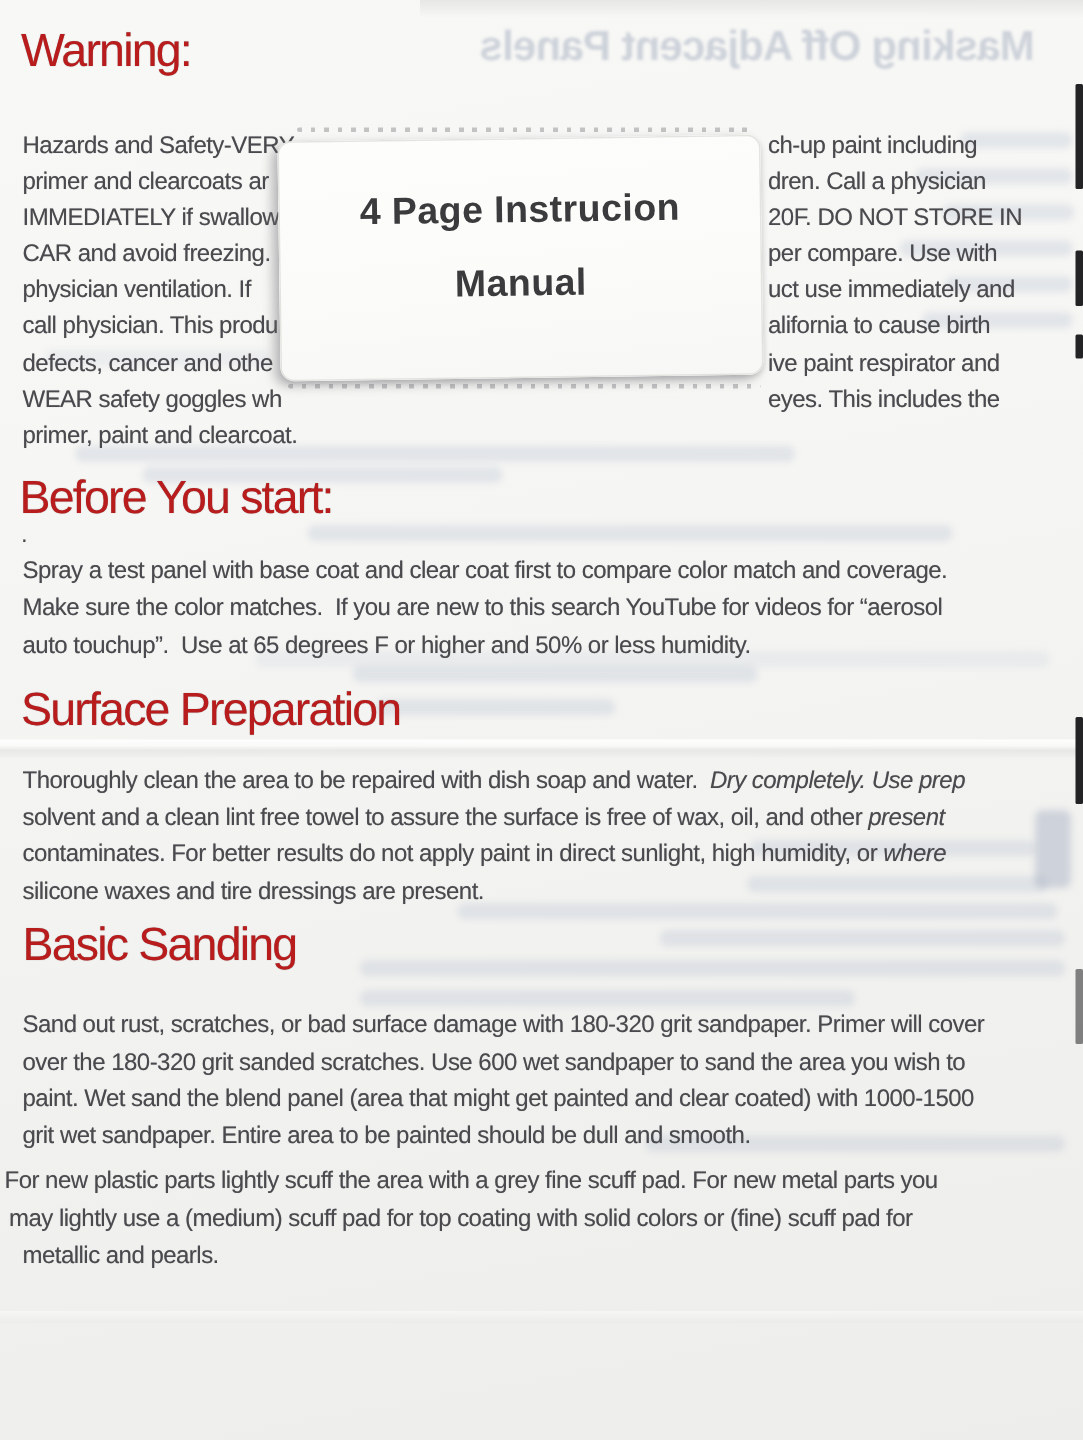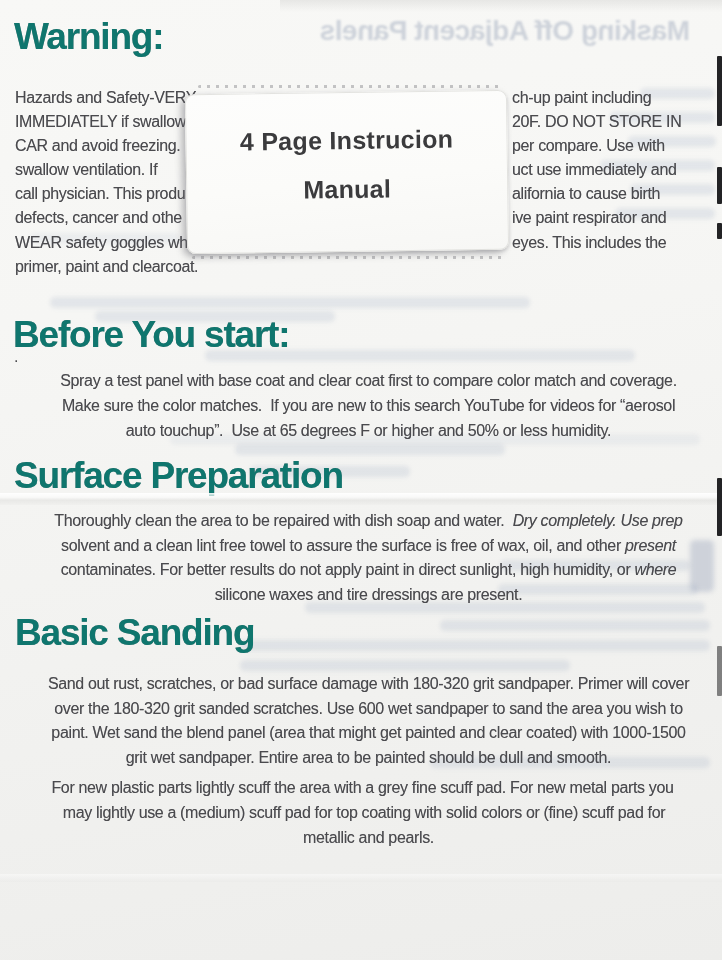--- a/index.html
+++ b/index.html
@@ -3,28 +3,28 @@
 <meta charset="utf-8">
 <style>
   html,body{margin:0;padding:0;}
   body{
     width:722px;height:960px;position:relative;overflow:hidden;
     font-family:"Liberation Sans",sans-serif;
     background:linear-gradient(170deg,#f8f8f6 0%,#f6f6f4 30%,#f2f2f0 62%,#ededeb 100%);
   }
   
   .h{
-    position:absolute;font-size:37px;font-weight:700;letter-spacing:-1.2px;
-    color:#0f766e;white-space:pre;z-index:2;
+    position:absolute;font-size:31px;font-weight:400;letter-spacing:-1.2px;
+    color:#b91c1c;white-space:pre;z-index:2;
     text-shadow:0 0 .6px rgba(66,66,70,.55);
   }
   
   .para{position:absolute;left:0;width:722px;font-size:16px;letter-spacing:-.35px;
     color:#4a4a4e;z-index:2;text-shadow:0 0 .5px rgba(70,70,75,.45);}
-  .ln{white-space:pre;text-align:center;}
+  .ln{white-space:pre;}
   .lh246 .ln{line-height:24.6px;}
   .lh248 .ln{line-height:24.8px;}
   .ital{font-style:italic;}
   
   .wline{position:relative;white-space:pre;line-height:24.1px;height:24.1px;}
   .wl{margin-left:15px;}
   .wr{position:absolute;left:512px;top:0;}
   
   .stray{position:absolute;left:14px;top:348px;font-size:16px;color:#4a4a4e;z-index:2;}
   
@@ -82,23 +82,24 @@
 <div class="gb" style="top:602px;left:305px;width:400px;"></div>
 <div class="gb" style="top:620px;left:440px;width:270px;"></div>
 <div class="gb" style="top:640px;left:240px;width:470px;"></div>
 <div class="gb" style="top:660px;left:240px;width:330px;"></div>
 <div class="gb" style="top:757px;left:430px;width:280px;"></div>
 
 <div class="h" style="left:14px;top:16px;">Warning:</div>
 
 <div class="para" style="top:86px;">
   <div class="wline"><span class="wl">Hazards and Safety-VERY</span><span class="wr">ch-up paint including</span></div>
+  <div class="wline"><span class="wl">primer and clearcoats ar</span><span class="wr">dren. Call a physician</span></div>
   <div class="wline"><span class="wl">IMMEDIATELY if swallow</span><span class="wr">20F. DO NOT STORE IN</span></div>
   <div class="wline"><span class="wl">CAR and avoid freezing.</span><span class="wr">per compare. Use with</span></div>
-  <div class="wline"><span class="wl">swallow ventilation. If</span><span class="wr">uct use immediately and</span></div>
+  <div class="wline"><span class="wl">physician ventilation. If</span><span class="wr">uct use immediately and</span></div>
   <div class="wline"><span class="wl">call physician. This produ</span><span class="wr">alifornia to cause birth</span></div>
   <div class="wline"><span class="wl">defects, cancer and othe</span><span class="wr">ive paint respirator and</span></div>
   <div class="wline"><span class="wl">WEAR safety goggles wh</span><span class="wr">eyes. This includes the</span></div>
   <div class="wline"><span class="wl">primer, paint and clearcoat.</span><span class="wr"></span></div>
 </div>
 
 <div class="perf" style="left:198px;top:85px;width:306px;"></div>
 <div class="perf" style="left:192px;top:256px;width:315px;"></div>
 <div class="sticker">
   <div class="s1">4 Page Instrucion</div>

